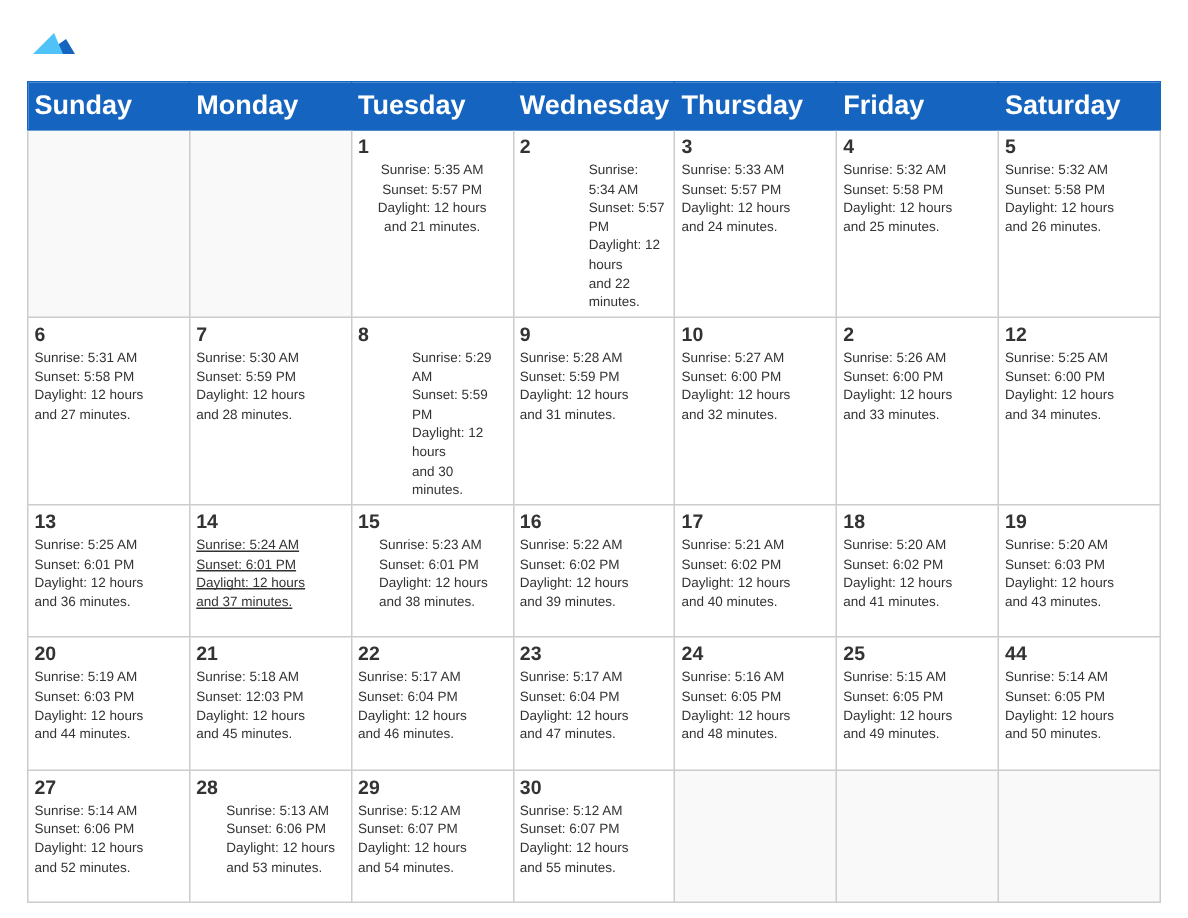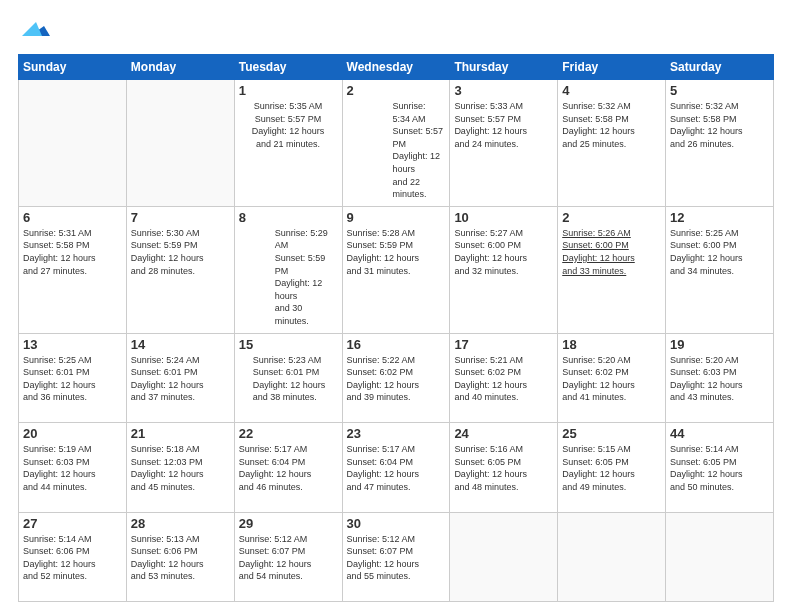--- a/index.html
+++ b/index.html
@@ -53,21 +53,21 @@
     .calendar {
       flex: 1;
       border: 1px solid #ccc;
       border-collapse: collapse;
       width: 100%;
       table-layout: fixed;
     }
     .calendar th {
       background: #1565c0;
       color: #fff;
-      font-size: 12px;
+      font-size: 18px;
       font-weight: bold;
       padding: 5px 4px;
       border: 1px solid #1565c0;
       text-align: left;
     }
     .calendar td {
       border: 1px solid #ccc;
       vertical-align: top;
       padding: 3px 4px;
       font-size: 9.5px;
@@ -193,21 +193,21 @@
           </td>
           <td>
             <div class="day-num">10</div>
             <div class="day-info" style="white-space: pre-line;">Sunrise: 5:27 AM
 Sunset: 6:00 PM
 Daylight: 12 hours
 and 32 minutes.</div>
           </td>
           <td>
             <div class="day-num">2</div>
-            <div class="day-info" style="white-space: pre-line; text-decoration: underline;">Sunrise: 5:26 AM
+            <div class="day-info" style="white-space: pre-line;">Sunrise: 5:26 AM
 Sunset: 6:00 PM
 Daylight: 12 hours
 and 33 minutes.</div>
           </td>
           <td>
             <div class="day-num">12</div>
             <div class="day-info" style="white-space: pre-line;">Sunrise: 5:25 AM
 Sunset: 6:00 PM
 Daylight: 12 hours
 and 34 minutes.</div>
@@ -216,21 +216,21 @@
         <tr>
           <td>
             <div class="day-num">13</div>
             <div class="day-info" style="white-space: pre-line;">Sunrise: 5:25 AM
 Sunset: 6:01 PM
 Daylight: 12 hours
 and 36 minutes.</div>
           </td>
           <td>
             <div class="day-num">14</div>
-            <div class="day-info" style="white-space: pre-line;">Sunrise: 5:24 AM
+            <div class="day-info" style="white-space: pre-line; text-decoration: underline;">Sunrise: 5:24 AM
 Sunset: 6:01 PM
 Daylight: 12 hours
 and 37 minutes.</div>
           </td>
           <td>
             <div class="day-num">15</div>
             <div class="day-info" style="white-space: pre-line; margin-left: 14px;">Sunrise: 5:23 AM
 Sunset: 6:01 PM
 Daylight: 12 hours
 and 38 minutes.</div>
@@ -318,21 +318,21 @@
         <tr>
           <td>
             <div class="day-num">27</div>
             <div class="day-info" style="white-space: pre-line;">Sunrise: 5:14 AM
 Sunset: 6:06 PM
 Daylight: 12 hours
 and 52 minutes.</div>
           </td>
           <td>
             <div class="day-num">28</div>
-            <div class="day-info" style="white-space: pre-line;">Sunrise: 5:13 AM
+            <div class="day-info" style="white-space: pre-line; margin-left: 20px;">Sunrise: 5:13 AM
 Sunset: 6:06 PM
 Daylight: 12 hours
 and 53 minutes.</div>
           </td>
           <td>
             <div class="day-num">29</div>
             <div class="day-info" style="white-space: pre-line;">Sunrise: 5:12 AM
 Sunset: 6:07 PM
 Daylight: 12 hours
 and 54 minutes.</div>

